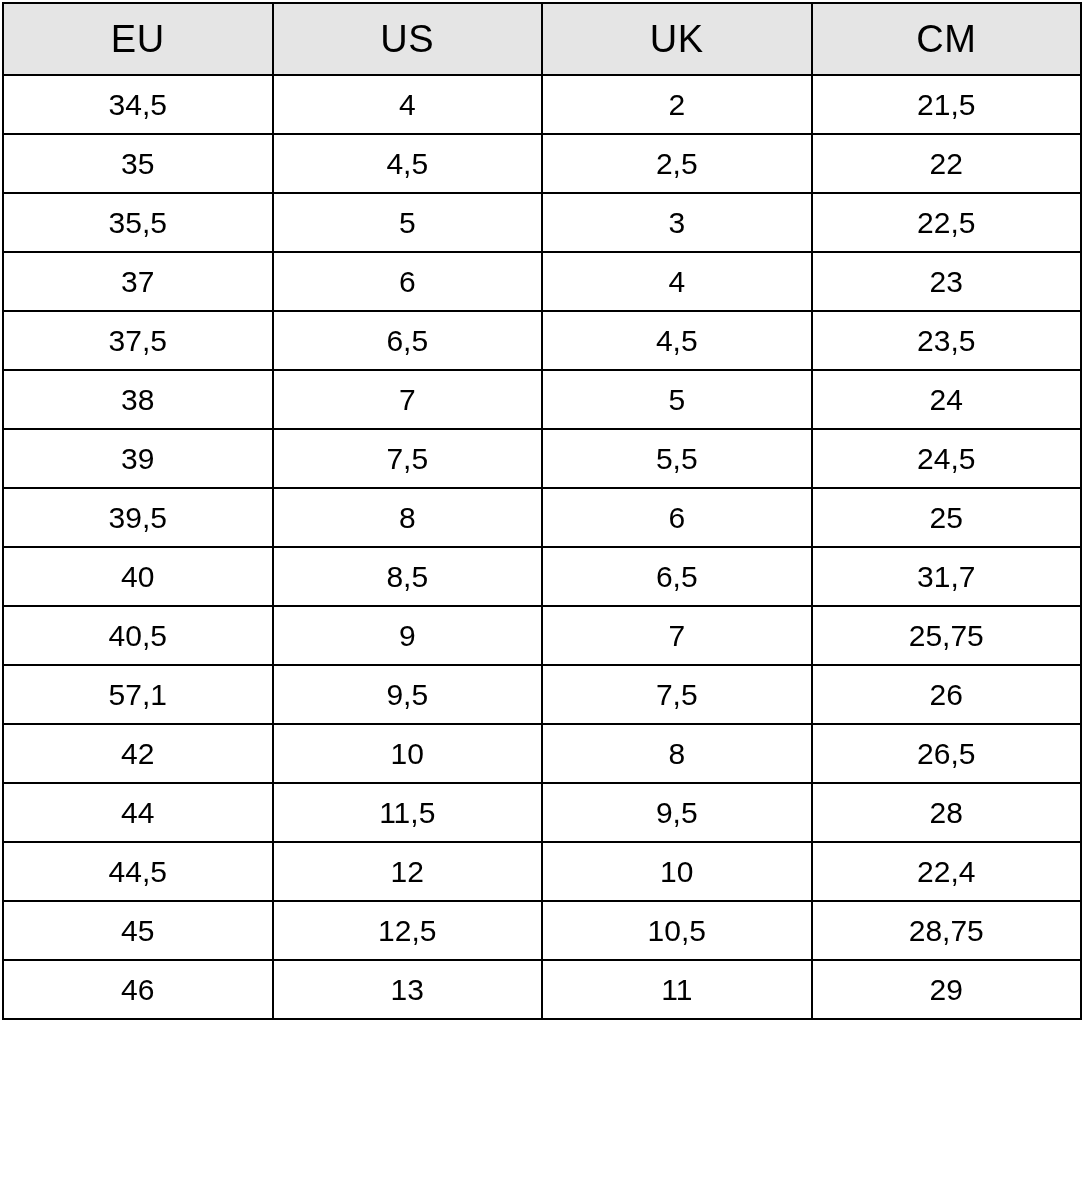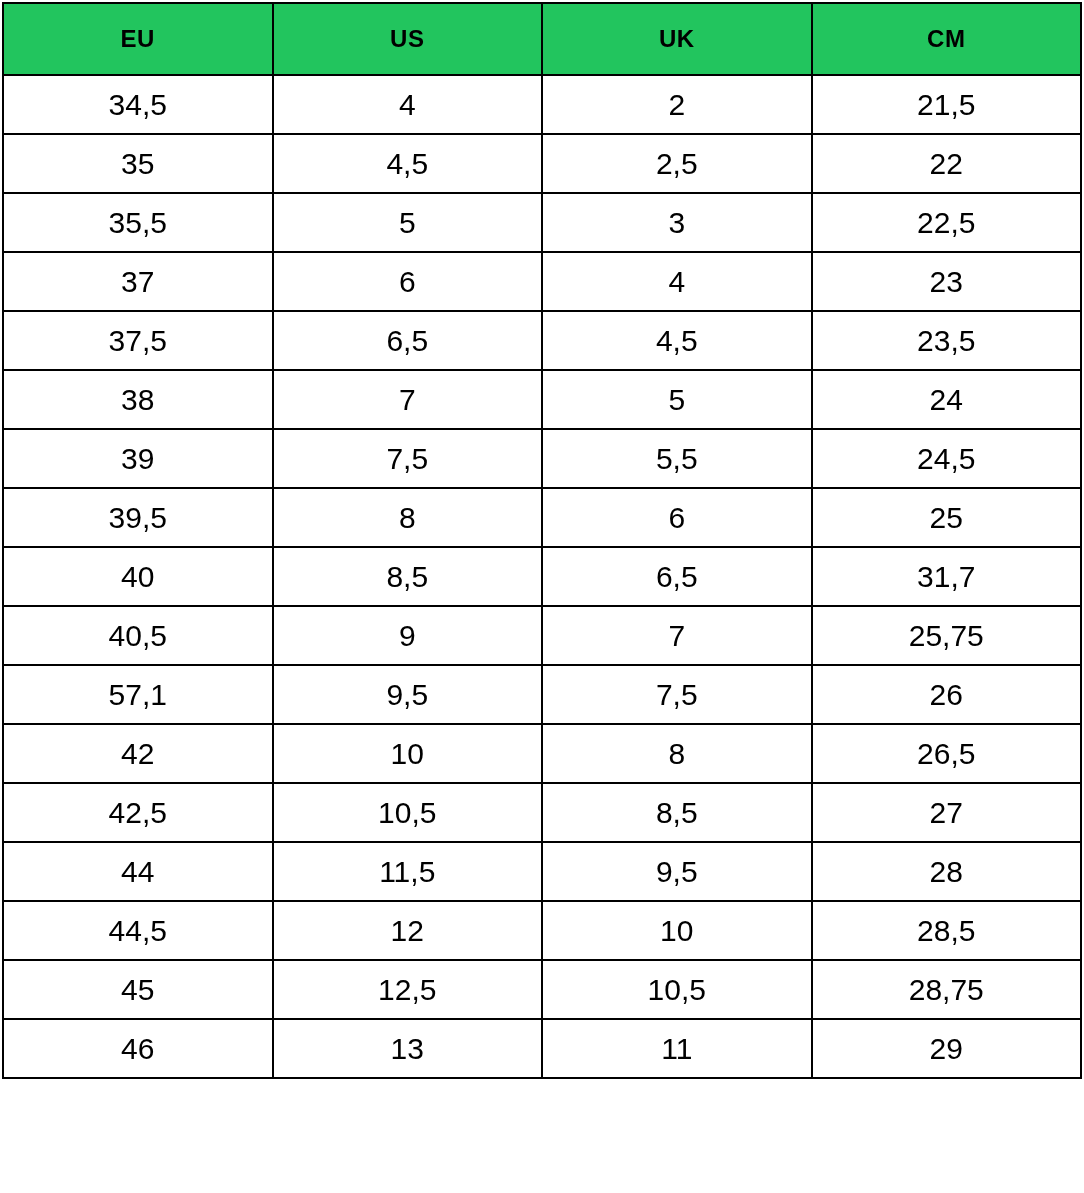--- a/index.html
+++ b/index.html
@@ -24,24 +24,24 @@
     width: 25%;
   }
   .size-table th,
   .size-table td {
     border: 2px solid #000000;
     text-align: center;
     vertical-align: middle;
     color: #000000;
   }
   .size-table thead th {
-    background: #22c55e;
+    background: #e5e5e5;
     height: 68px;
-    font-size: 24px;
-    font-weight: bold;
+    font-size: 38px;
+    font-weight: normal;
     letter-spacing: 0.5px;
   }
   .size-table tbody td {
     background: #ffffff;
     height: 55px;
     font-size: 30px;
     font-weight: normal;
   }
 </style>
 </head>
@@ -129,36 +129,30 @@
         <td>7,5</td>
         <td>26</td>
       </tr>
       <tr>
         <td>42</td>
         <td>10</td>
         <td>8</td>
         <td>26,5</td>
       </tr>
       <tr>
-        <td>42,5</td>
-        <td>10,5</td>
-        <td>8,5</td>
-        <td>27</td>
-      </tr>
-      <tr>
         <td>44</td>
         <td>11,5</td>
         <td>9,5</td>
         <td>28</td>
       </tr>
       <tr>
         <td>44,5</td>
         <td>12</td>
         <td>10</td>
-        <td>28,5</td>
+        <td>22,4</td>
       </tr>
       <tr>
         <td>45</td>
         <td>12,5</td>
         <td>10,5</td>
         <td>28,75</td>
       </tr>
       <tr>
         <td>46</td>
         <td>13</td>

